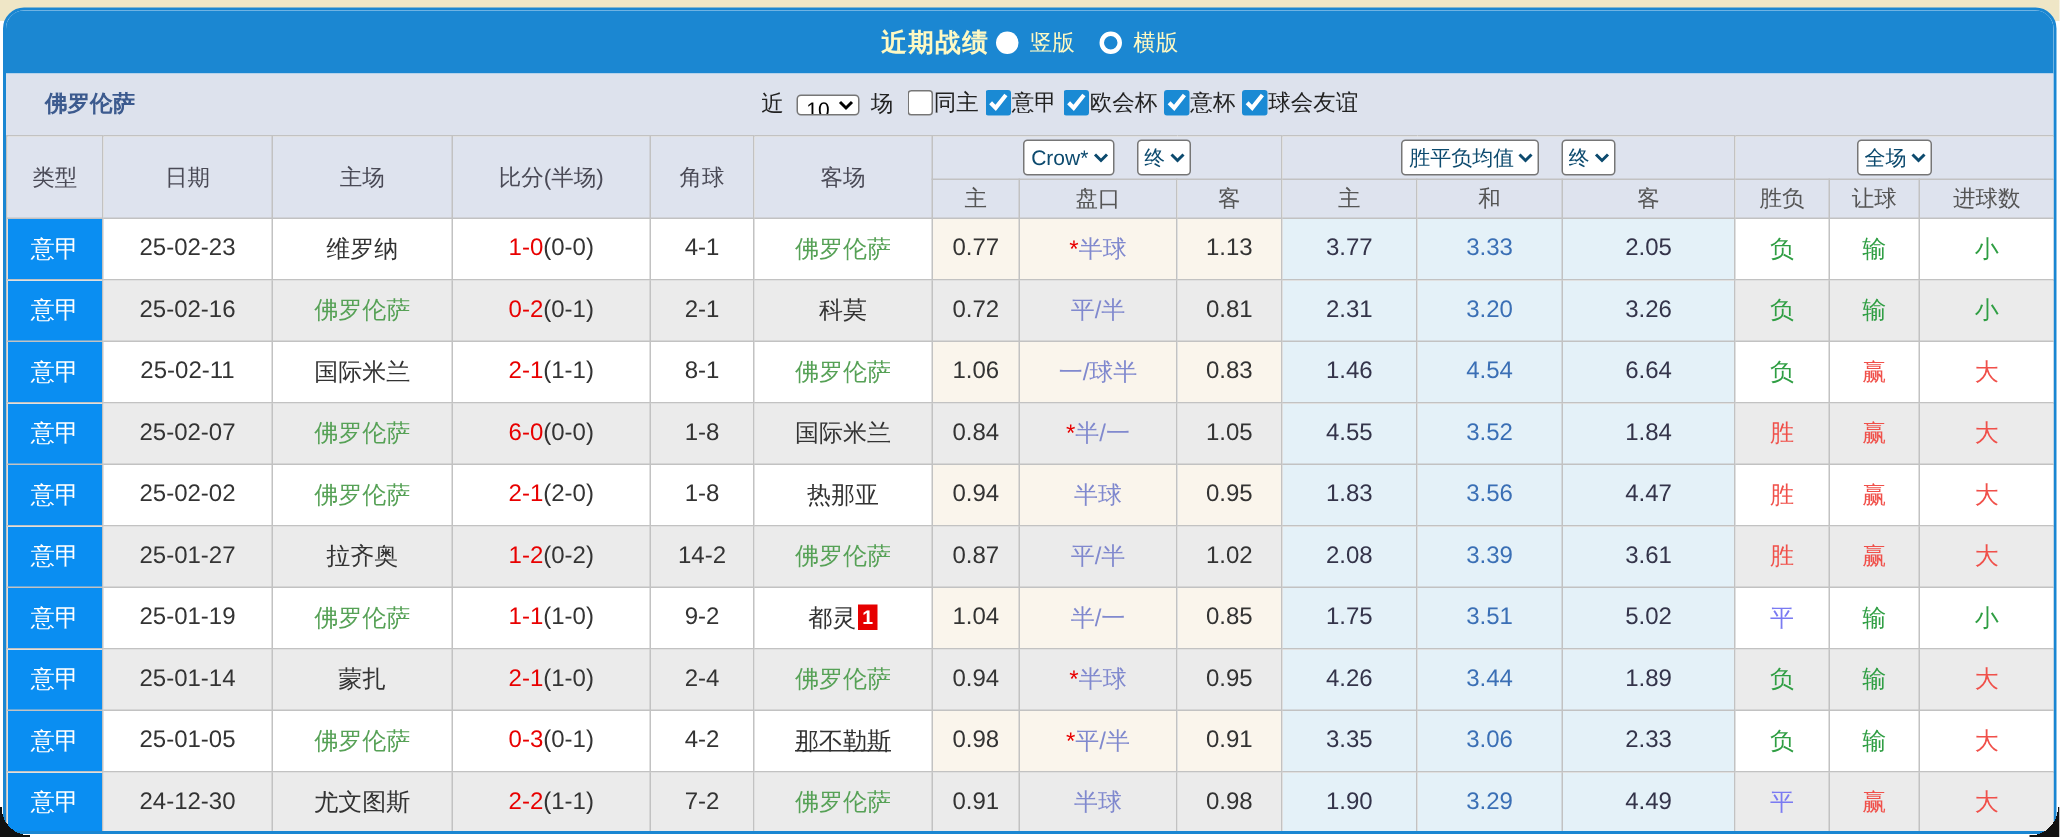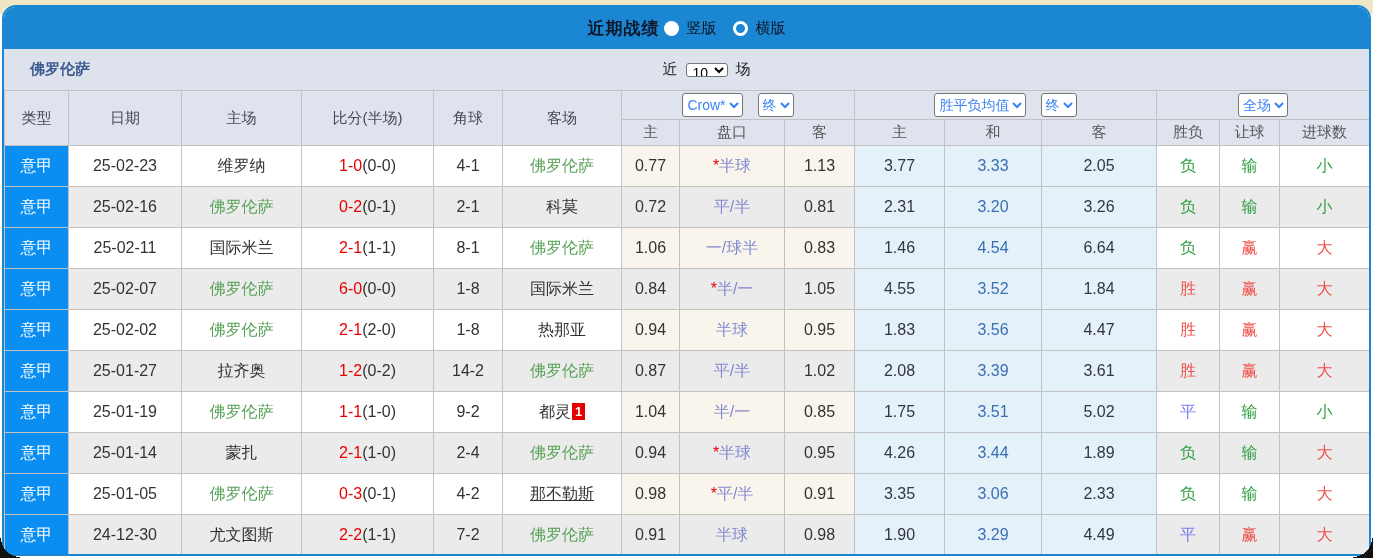--- a/index.html
+++ b/index.html
@@ -29,21 +29,21 @@
   .corner{position:absolute;bottom:0;width:20px;height:20px;z-index:9;}
   .corner.left{left:0;background:radial-gradient(circle at 100% 0%,transparent 19px,#111 19px);}
   .corner.right{right:0;background:radial-gradient(circle at 0% 0%,transparent 19px,#111 19px);}
   .panel{
     position:absolute;left:2px;top:5px;width:1369px;height:551px;
     border:2px solid #1a86d2;border-radius:14px 14px 6px 6px;
     overflow:hidden;background:#fff;
   }
   
   .titlebar{
-    height:42px;background:var(--topbar-bg);color:#0f172a;
+    height:42px;background:var(--topbar-bg);color:#fef9c3;
     display:flex;align-items:center;justify-content:center;gap:8px;font-family:Liberation Mono, monospace;
   }
   .titlebar .title{font-size:17px;font-weight:bold;letter-spacing:1px;}
   .radio-disc{width:15px;height:15px;border-radius:50%;background:#fff;display:inline-block;margin-left:-4px;}
   .radio-ring{width:15px;height:15px;border-radius:50%;border:3.5px solid #fff;background:transparent;display:inline-block;margin-left:8px;}
   .titlebar .rlabel{font-size:15px;}
   
   .filterbar{
     height:41px;background:#dde2ed;position:relative;
     display:flex;align-items:center;justify-content:center;
@@ -63,21 +63,21 @@
     width:17px;height:17px;accent-color:#1a8ad4;margin:0 1px 0 0;
   }
   
   table{border-collapse:collapse;table-layout:fixed;width:1365px;}
   th,td{border:1px solid var(--grid);text-align:center;padding:0;overflow:hidden;white-space:nowrap;}
   thead th{background:var(--header-bg);font-weight:normal;color:#4a4a56;font-size:15px;}
   tr.hrow1 th{height:29px;}
   tr.hrow2 th{height:26px;color:#555;}
   thead select{
     font-size:14px;height:24px;border:1px solid #767676;background:#fff;border-radius:3px;
-    margin:0 5px;font-family:inherit;color:#3b82f6;
+    margin:0 5px;font-family:inherit;color:#0c4a6e;
   }
   tbody td{height:41px;font-size:16px;color:#333;}
   tbody tr:nth-child(even){background:var(--row-even);}
   tbody tr:nth-child(odd){background:#fff;}
   td.league{background:var(--league-bg);color:#fff;font-size:16px;}
   tbody tr:nth-child(odd) td.asia{background:var(--asia-cream);}
   td.euro{background:var(--euro-blue);color:#34344a;}
   .focus{color:var(--focus-green);}
   .score-ft{color:var(--score-red);}
   .score-ht{color:#333;}
@@ -111,20 +111,36 @@
   </div>
 
   <div class="filterbar">
     <span class="team-name">佛罗伦萨</span>
     <div class="filter-center">
       <span>近</span>
       <select>
         <option>10</option>
       </select>
       <span>场</span>
+      <span id="cb-group"><label>
+            <input type="checkbox" style="">
+            <span>同主</span>
+          </label><label>
+            <input type="checkbox" checked="" style="">
+            <span>意甲</span>
+          </label><label>
+            <input type="checkbox" checked="" style="">
+            <span>欧会杯</span>
+          </label><label>
+            <input type="checkbox" checked="" style="">
+            <span>意杯</span>
+          </label><label>
+            <input type="checkbox" checked="" style="">
+            <span>球会友谊</span>
+          </label></span>
     </div>
   </div>
 
   <table>
     <colgroup>
       <col style="width:64px">
         <col style="width:113px">
         <col style="width:120px">
       <col style="width:132px">
         <col style="width:69px">

